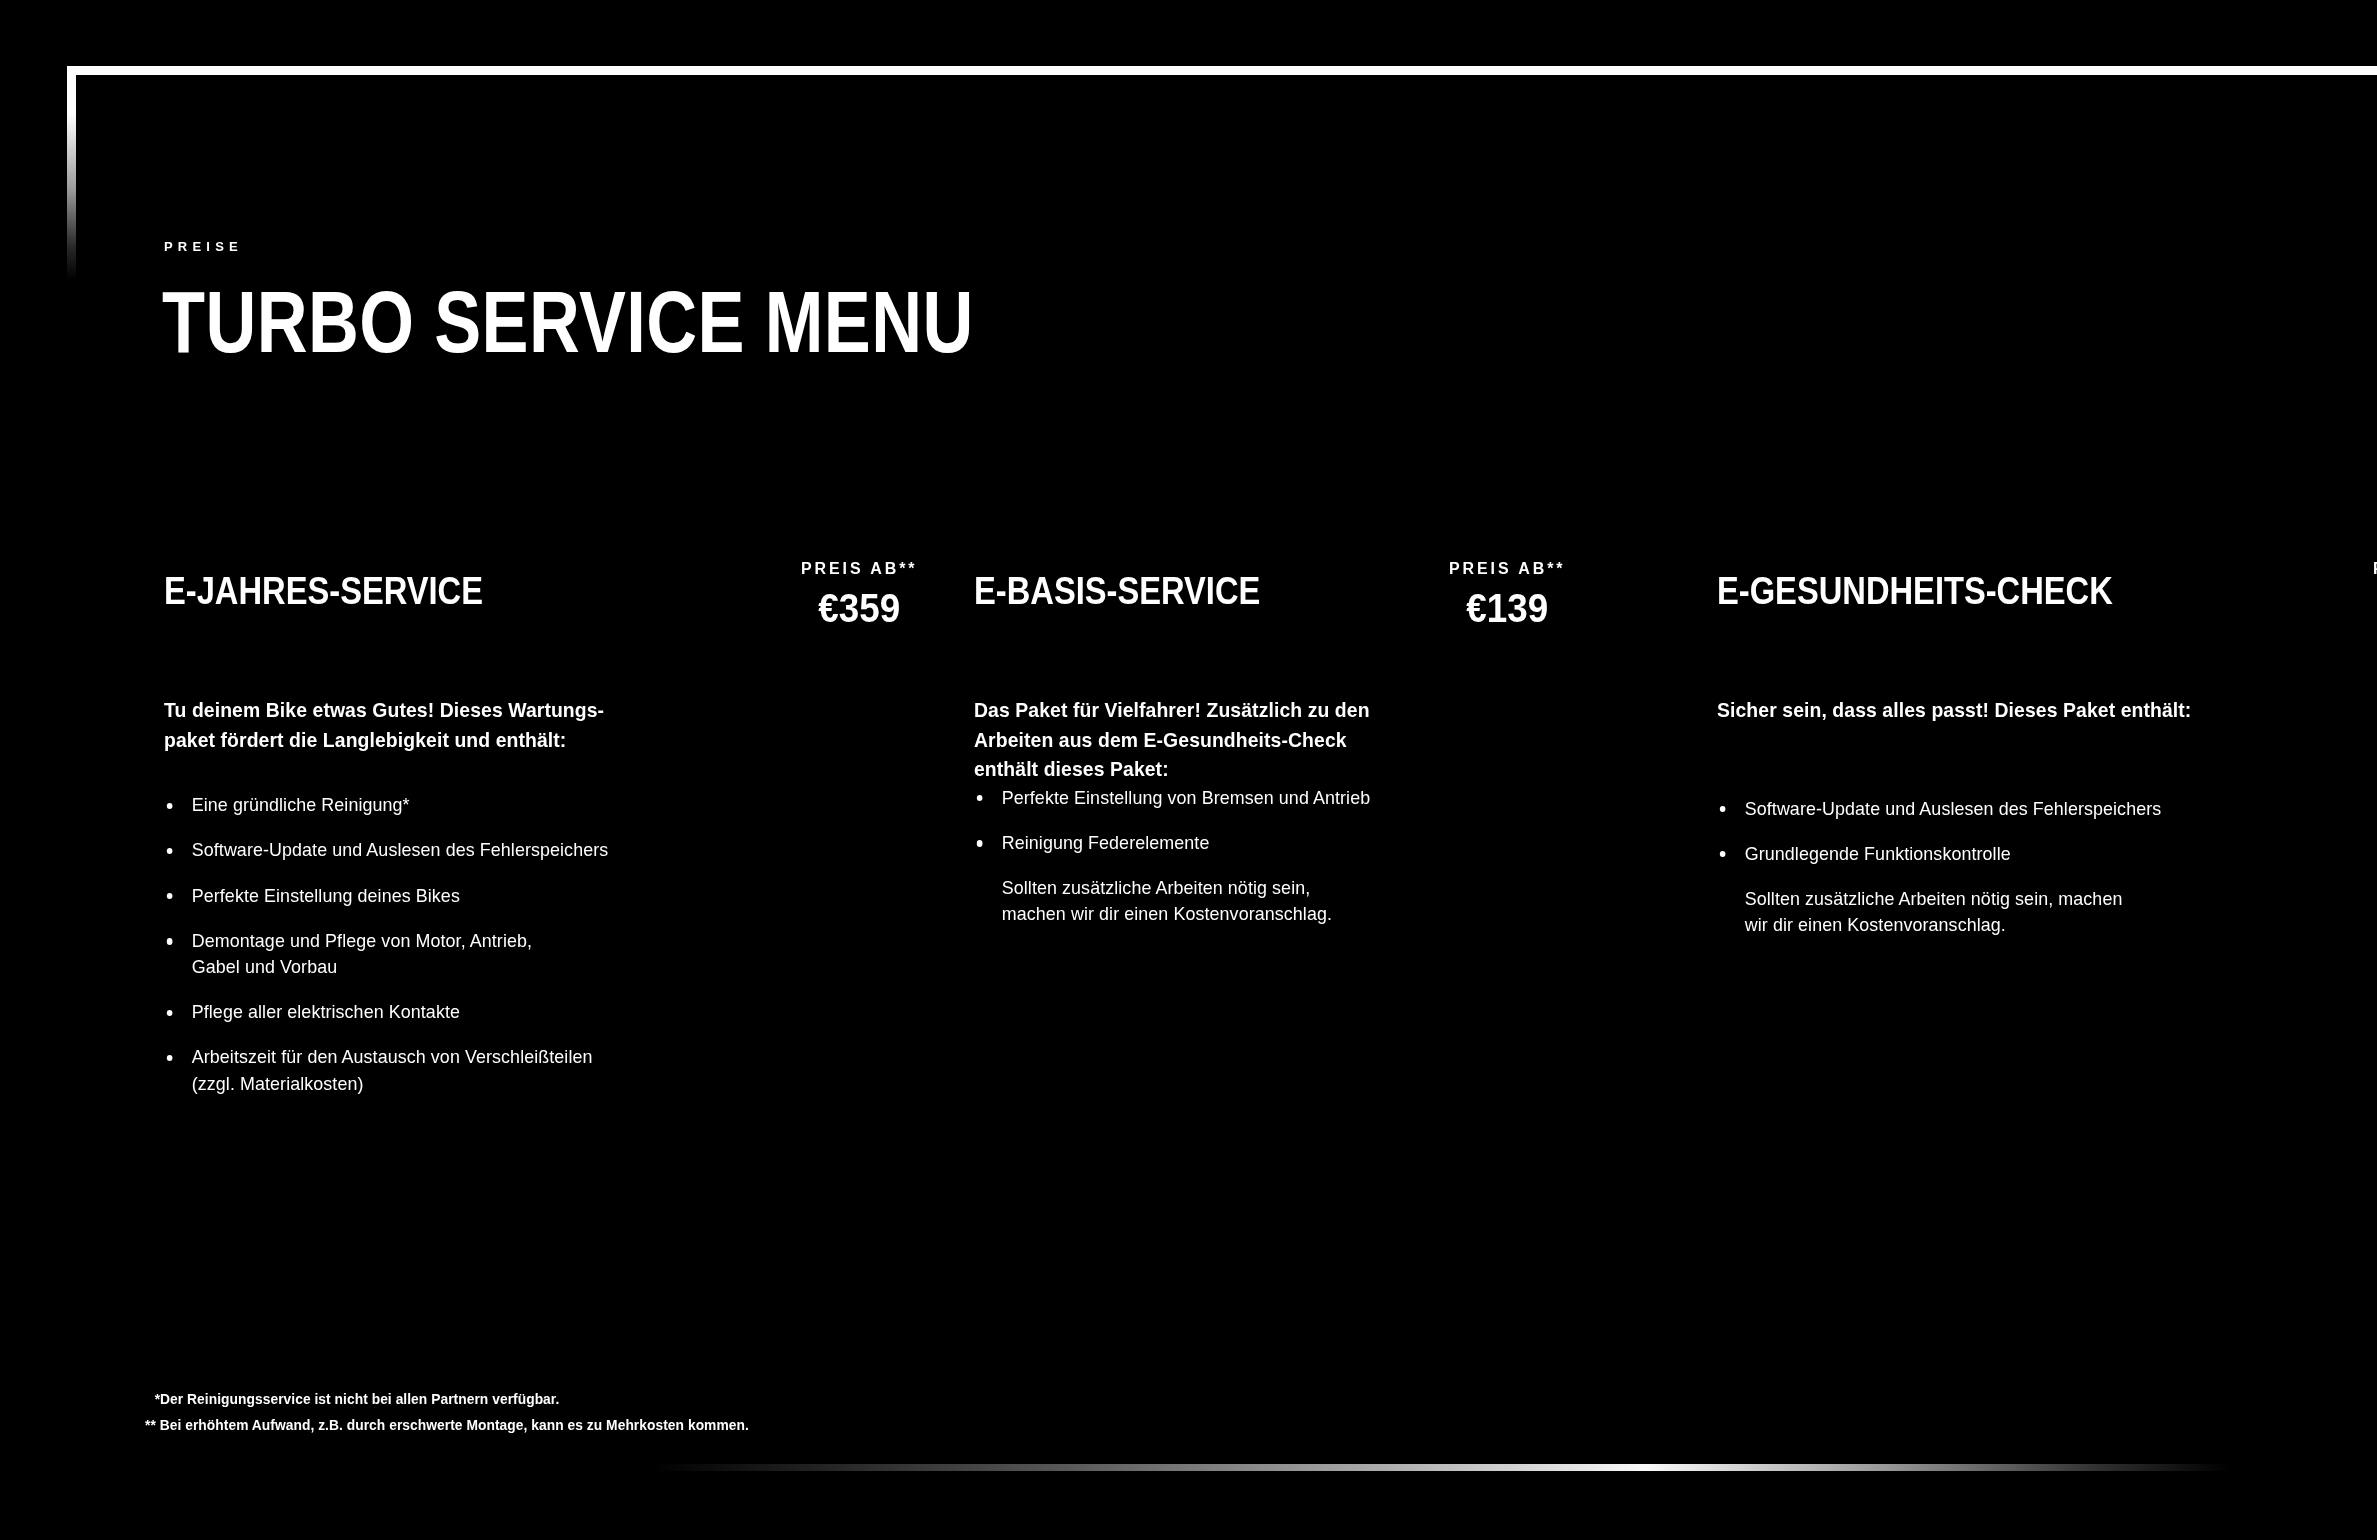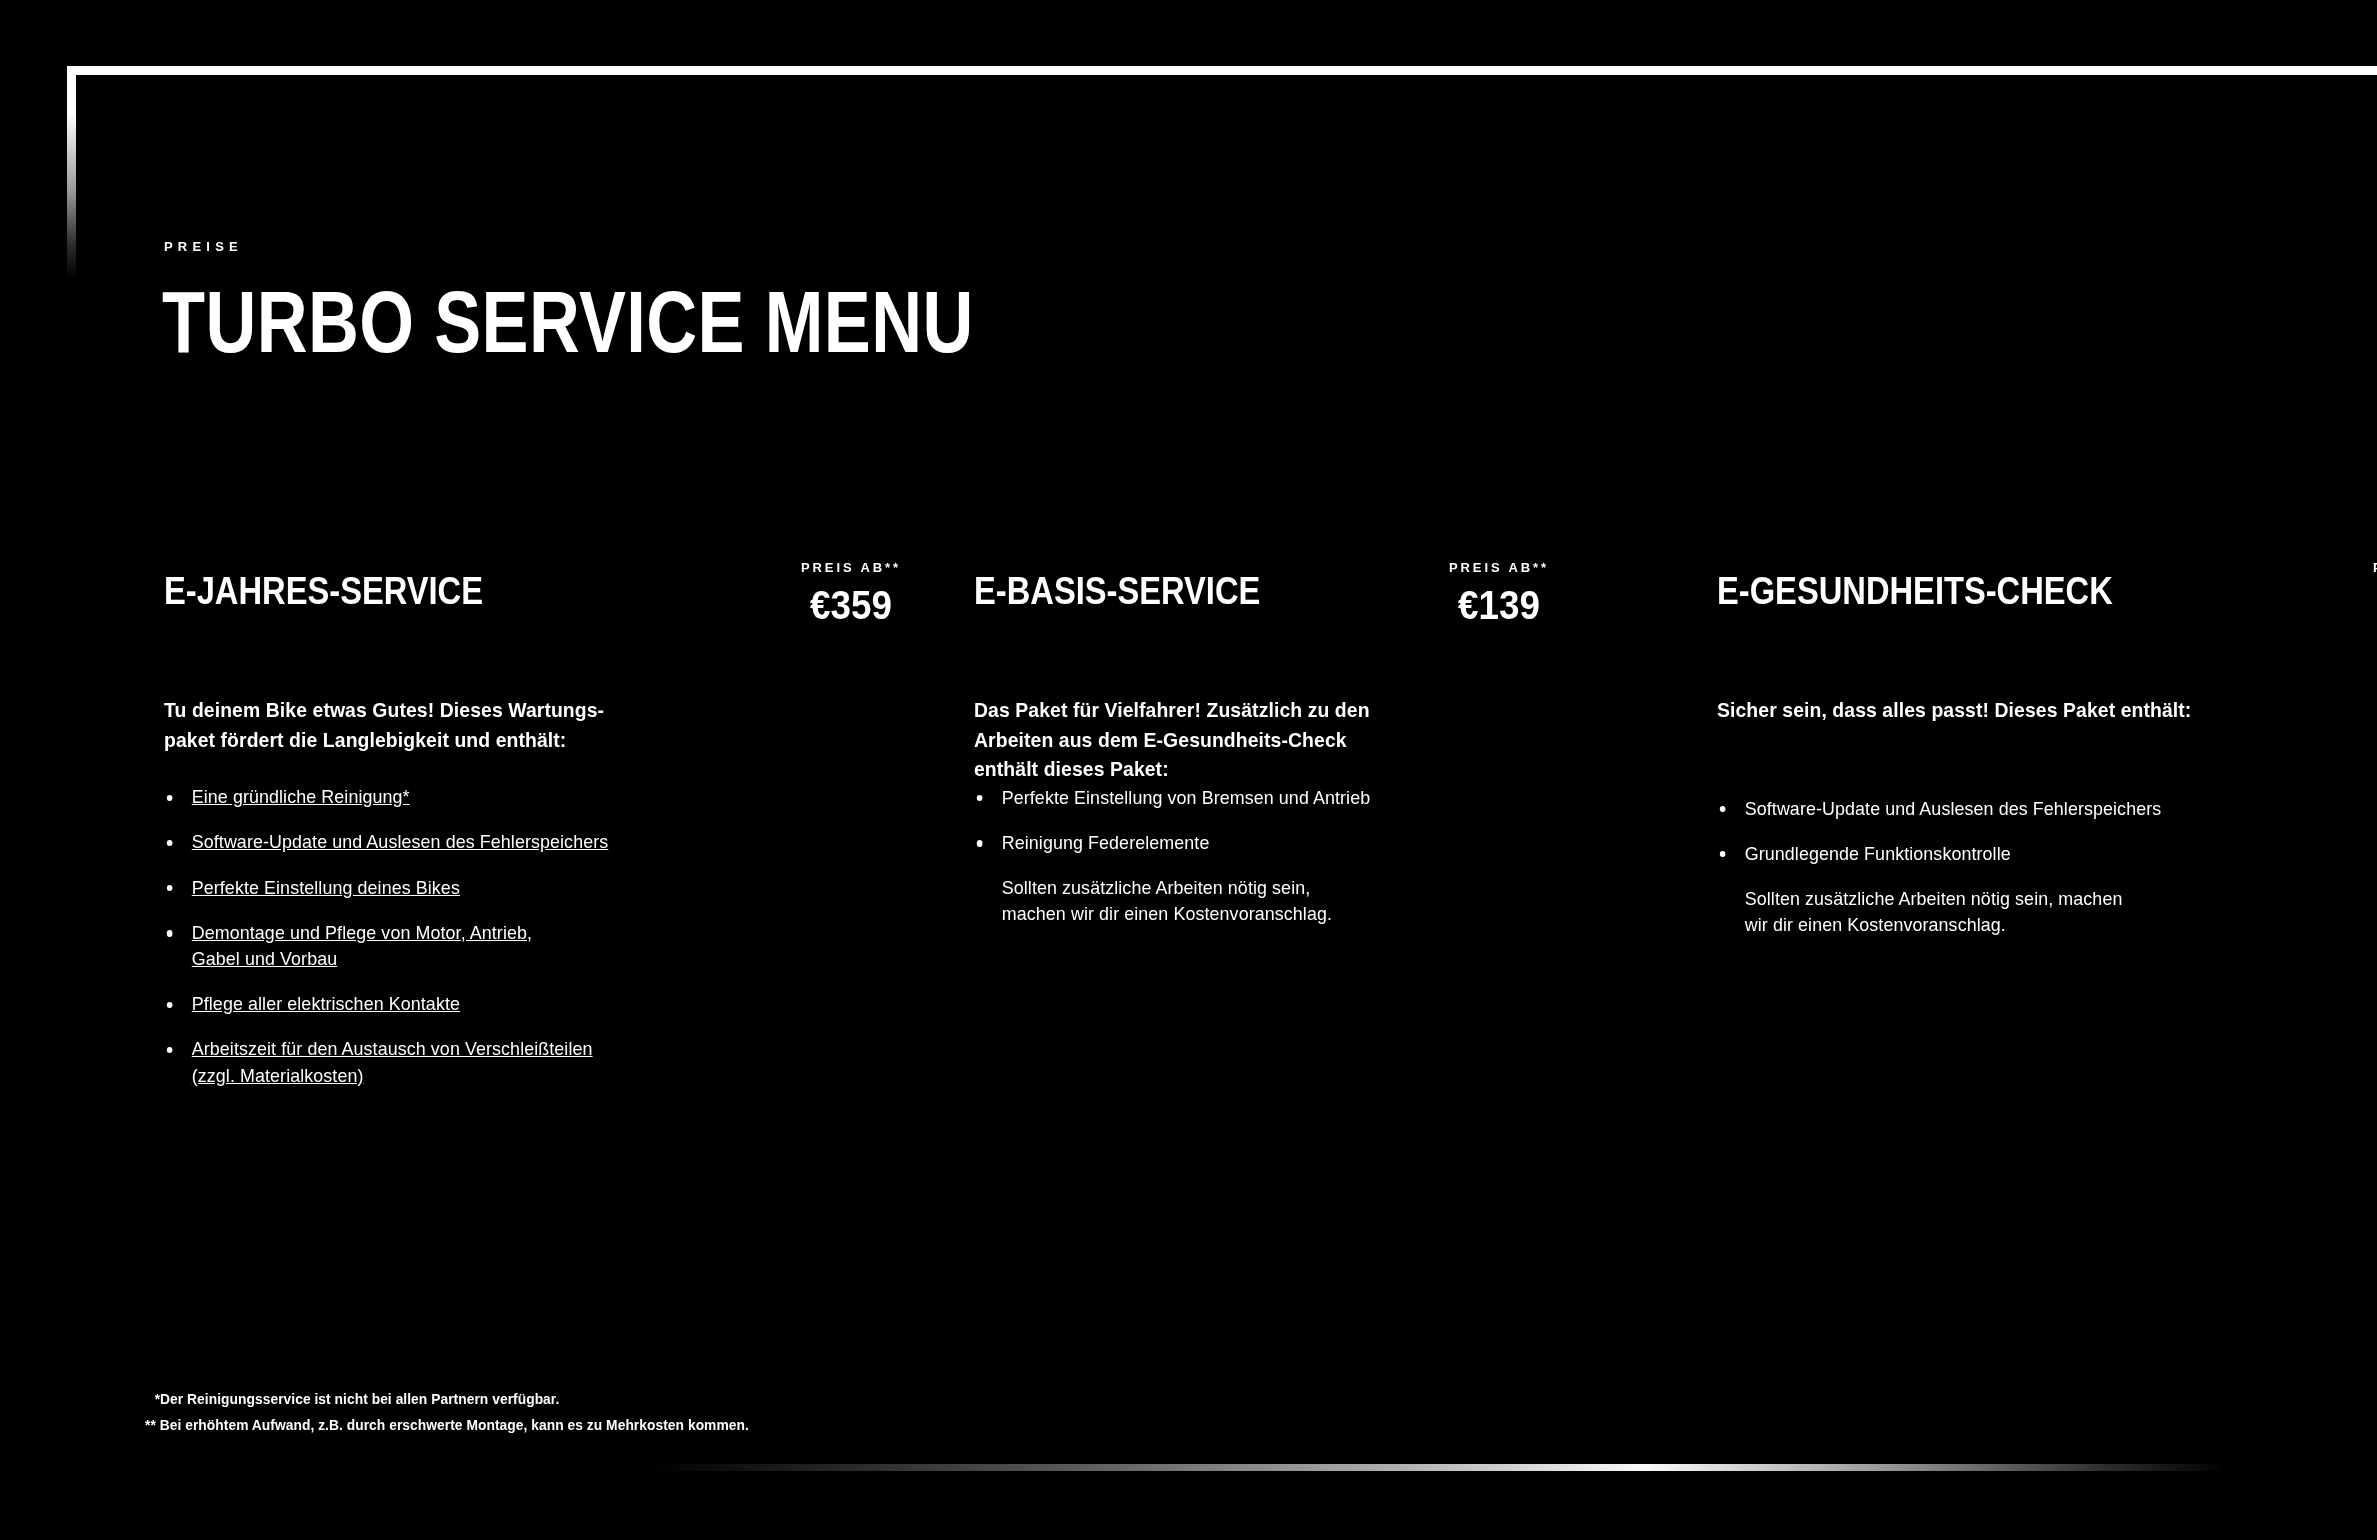--- a/index.html
+++ b/index.html
@@ -132,21 +132,21 @@
     position: absolute;
     top: 0;
     text-align: center;
     white-space: nowrap;
   }
   .col-0 .price-block { left: 637px; }
   .col-1 .price-block { left: 475px; }
   .col-2 .price-block { left: 656px; }
 
   .price-label {
-    font-size: 13px;
+    font-size: 16px;
     font-weight: 700;
     letter-spacing: 2.9px;
     line-height: 1;
     color: #ffffff;
   }
   .price-value {
     margin-top: 10.5px;
     font-size: 40px;
     font-weight: 700;
     line-height: 1;
@@ -168,21 +168,21 @@
   }
   .col-0 .intro { width: 656px; }
   .col-1 .intro { width: 609px; }
   .col-2 .intro { width: 713px; }
 
   .bullets {
     list-style: none;
     margin: 0;
     padding: 0;
   }
-  .col-0 .bullets { margin-top: 29px; text-decoration: underline; }
+  .col-0 .bullets { margin-top: 37px; }
   .col-1 .bullets { }
   .col-2 .bullets { margin-top: 70px; }
 
   .bullets li {
     position: relative;
     padding-left: 29.5px;
     margin-bottom: 19px;
     font-size: 19px;
     font-weight: 400;
     line-height: 1.38;

